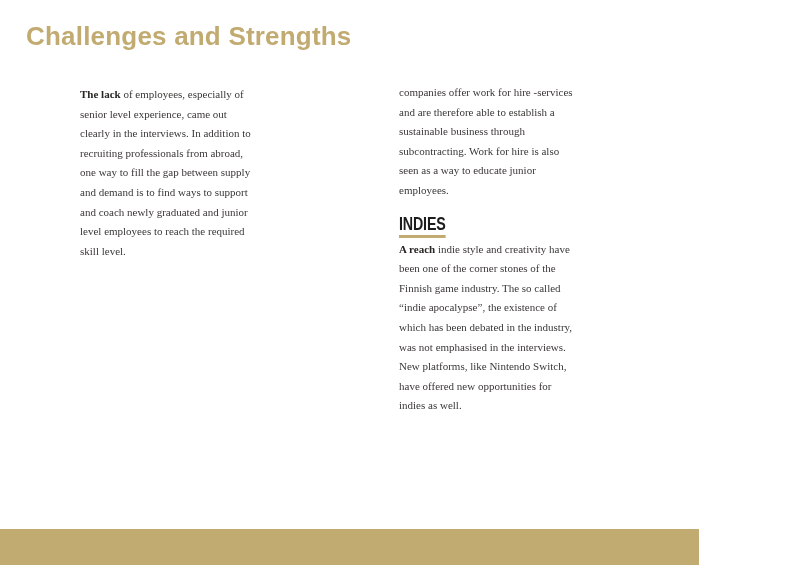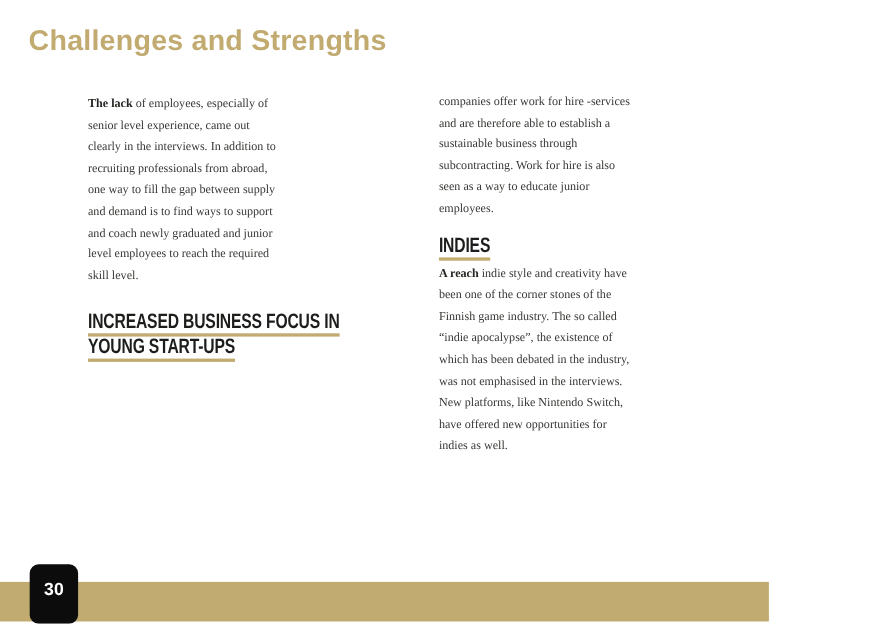--- a/index.html
+++ b/index.html
@@ -114,24 +114,20 @@
 senior level experience, came out
 clearly in the interviews. In addition to
 recruiting professionals from abroad,
 one way to fill the gap between supply
 and demand is to find ways to support
 and coach newly graduated and junior
 level employees to reach the required
 skill level.</span></p>
 
 
-    <h3 class="sub-heading">
-      <span class="cond h-underline">INCREASED BUSINESS FOCUS IN
-YOUNG START-UPS</span>
-    </h3>
   </div>
 
   <div class="col col-right">
     <p class="body-par first">companies offer work for hire -services
 and are therefore able to establish a
 sustainable business through
 subcontracting. Work for hire is also
 seen as a way to educate junior
 employees.</p>
 
@@ -144,17 +140,14 @@
 “indie apocalypse”, the existence of
 which has been debated in the industry,
 was not emphasised in the interviews.
 New platforms, like Nintendo Switch,
 have offered new opportunities for
 indies as well.</span></p>
   </div>
 
   <div class="gold-bar"></div>
 
-  <div class="page-num-box">
-    <span class="page-num">30</span>
-  </div>
 
 </div>
 
 </body></html>

